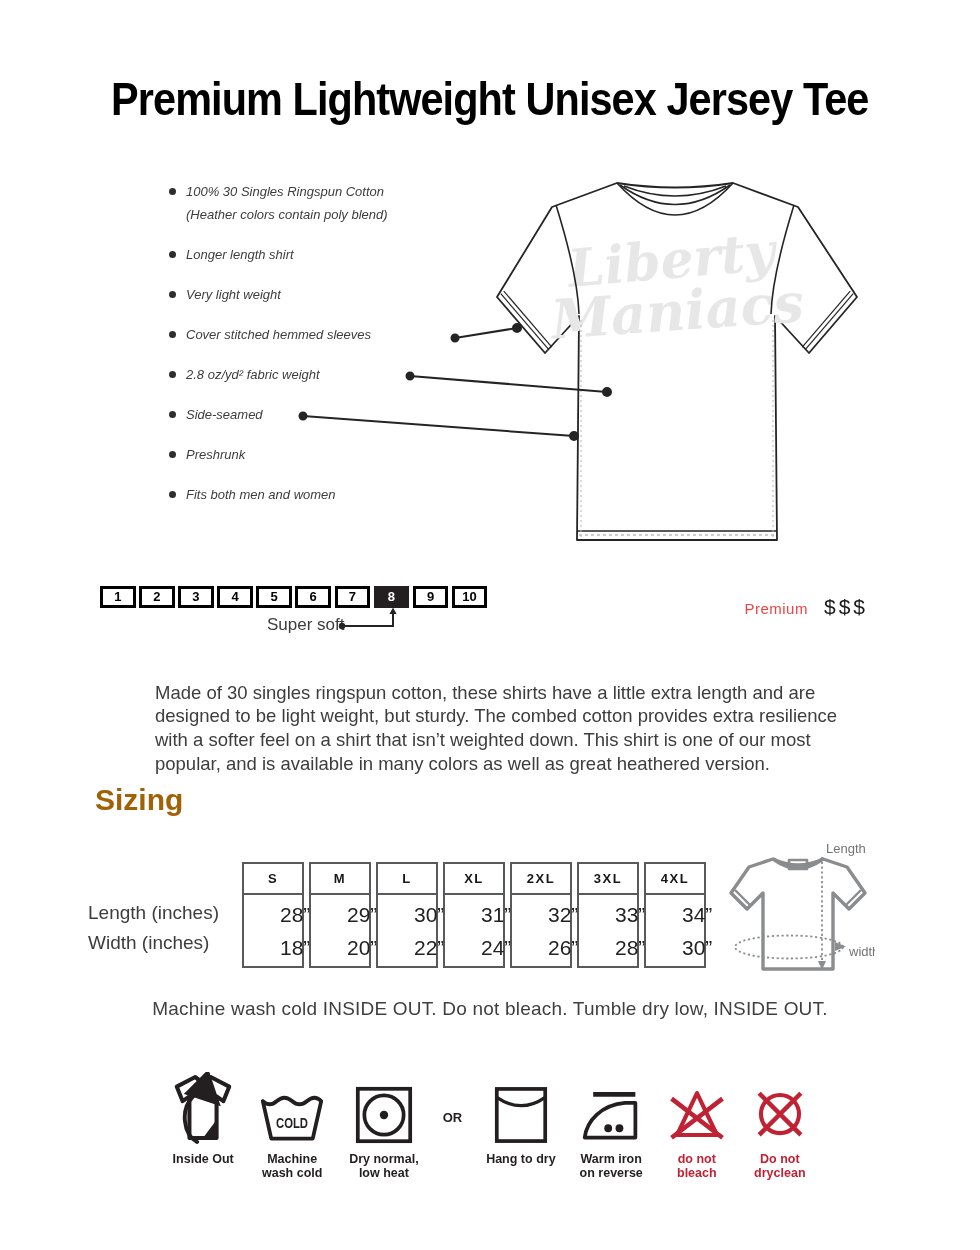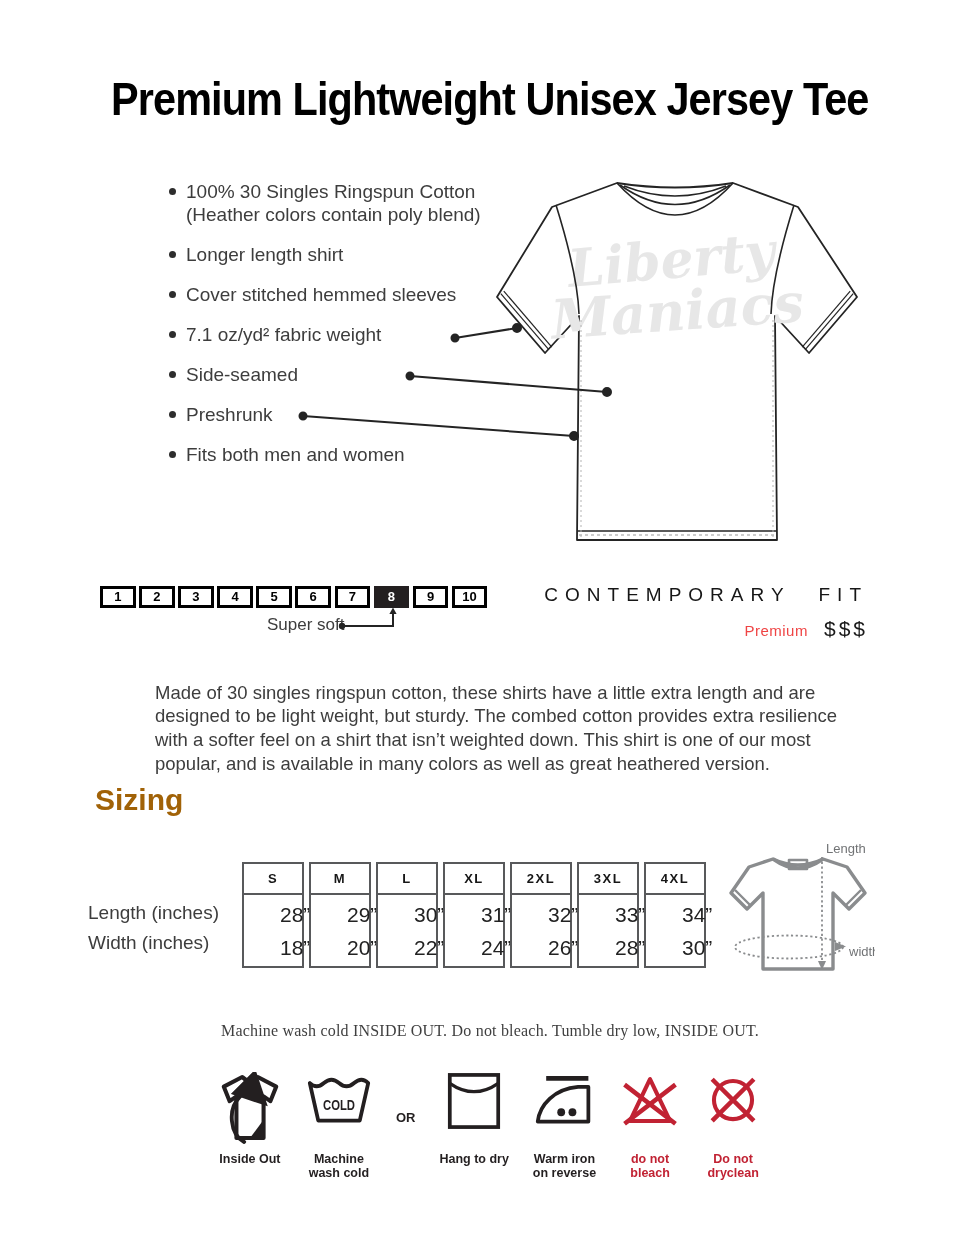--- a/index.html
+++ b/index.html
@@ -6,21 +6,21 @@
   .page{position:relative;width:980px;height:1250px;background:#fff;overflow:hidden;
         font-family:"Liberation Sans",sans-serif;color:#111;}
   
   .title{position:absolute;top:72px;left:0;right:0;text-align:center;white-space:nowrap;margin:0;}
   .title span{display:inline-block;font-size:46px;font-weight:bold;letter-spacing:-1px;
               transform:scaleX(.9);transform-origin:center;color:#000;}
   
   #hero{position:absolute;left:0;top:150px;width:980px;height:420px;}
   
   .features{position:absolute;left:186px;top:180px;width:330px;margin:0;padding:0;list-style:none;}
-  .features li{position:relative;font-size:19px;line-height:23px;margin-bottom:17px;color:var(--text-gray);}
+  .features li{position:relative;font-size:13px;line-height:23px;margin-bottom:17px;color:var(--text-gray);font-style:italic;}
   .features li .ftxt{white-space:pre-line;}
   .features li::before{content:"";position:absolute;left:-17px;top:8px;width:7px;height:7px;
                        border-radius:50%;background:#2d2d2d;}
   
   .softness-heading{position:absolute;left:100px;top:542px;margin:0;font-size:28px;font-weight:bold;
                     word-spacing:6px;color:#000;}
   .scale-row{position:absolute;left:100px;top:586px;display:flex;gap:3.6px;}
   .scale-box{box-sizing:border-box;width:35.5px;height:22px;border:3px solid #000;background:#fff;
              font-size:13px;font-weight:bold;text-align:center;line-height:16px;color:#000;}
   .scale-box.active{background:var(--ink);color:#fff;border-color:var(--ink);}
@@ -41,26 +41,26 @@
   .row-label.l1{top:902px;} .row-label.l2{top:932px;}
   .size-table{position:absolute;left:242px;top:862px;display:flex;gap:5px;}
   .size-col{box-sizing:border-box;width:62px;border:2px solid var(--table-border);background:#fff;}
   .size-head{height:29px;line-height:29px;text-align:center;font-size:13px;font-weight:bold;
              letter-spacing:1.5px;border-bottom:2px solid var(--table-border);color:#161616;}
   .size-val{height:33px;line-height:33px;text-align:center;font-size:21px;color:#222;padding-left:36px;}
   .size-val.first{margin-top:3px;}
   .size-col .pad{height:2px;}
   #size-diagram{position:absolute;left:725px;top:835px;}
   
-  .care-text{position:absolute;left:0;right:0;top:1022px;text-align:center;font-size:16px;
-             color:#3f3f3f;letter-spacing:.2px;font-family:Liberation Serif, serif;}
+  .care-text{position:absolute;left:0;right:0;top:998px;text-align:center;font-size:19px;
+             color:#3f3f3f;letter-spacing:.2px;}
   .care-row{position:absolute;left:0;right:0;top:1072px;display:flex;justify-content:center;
             align-items:flex-start;gap:24px;}
   .care-item{display:flex;flex-direction:column;align-items:center;}
-  .care-icard{height:72px;display:flex;align-items:flex-start;justify-content:center;text-decoration:underline;}
+  .care-icard{height:72px;display:flex;align-items:flex-end;justify-content:center;text-decoration:underline;}
   .care-label{margin-top:9px;font-size:12.5px;line-height:13.5px;font-weight:bold;text-align:center;
               white-space:pre-line;color:var(--ink);}
   .care-item.red .care-label{color:var(--red);}
   .care-or{font-size:13px;font-weight:bold;margin-top:38px;color:var(--ink);}
 </style>
 </head>
 <body>
 
 <div class="page">
 
@@ -104,22 +104,23 @@
       <line x1="303" y1="266" x2="574" y2="286"></line>
         <circle cx="303" cy="266" r="3.5"></circle>
         <circle cx="574" cy="286" r="4"></circle>
     </g>
   </svg>
 
   <ul class="features">
     <li><span class="ftxt">100% 30 Singles Ringspun Cotton
 (Heather colors contain poly blend)</span></li>
     <li><span class="ftxt">Longer length shirt</span></li>
+    <li><span class="ftxt">Very light weight</span></li>
     <li><span class="ftxt">Cover stitched hemmed sleeves</span></li>
-    <li><span class="ftxt">7.1 oz/yd² fabric weight</span></li>
+    <li><span class="ftxt">2.8 oz/yd² fabric weight</span></li>
     <li><span class="ftxt">Side-seamed</span></li>
     <li><span class="ftxt">Preshrunk</span></li>
     <li><span class="ftxt">Fits both men and women</span></li>
   </ul>
 
   <div class="scale-row">
     <div class="scale-box">1</div>
     <div class="scale-box">2</div>
     <div class="scale-box">3</div>
     <div class="scale-box">4</div>
@@ -131,21 +132,20 @@
     <div class="scale-box">10</div>
   </div>
   <div class="super-soft">Super soft</div>
   <svg id="soft-arrow" width="70" height="28" viewBox="0 0 70 28">
     <circle cx="8" cy="22" r="3.2" fill="#242424"></circle>
     <path d="M8,22 H59 V9" fill="none" stroke="#242424" stroke-width="2"></path>
     <path d="M59,3.5 l-3.6,6.5 h7.2 Z" fill="#242424"></path>
   </svg>
 
   <div class="fit">
-    <div class="fit-heading">CONTEMPORARY FIT</div>
     <div class="fit-sub">
       <span class="fit-tier">Premium</span>
       <span class="fit-price">$$$</span>
     </div>
   </div>
 
   <p class="description">Made of 30 singles ringspun cotton, these shirts have a little extra length and are designed to be light weight, but sturdy. The combed cotton provides extra resilience with a softer feel on a shirt that isn’t weighted down. This shirt is one of our most popular, and is available in many colors as well as great heathered version.</p>
 
   <h2 class="sizing-heading">Sizing</h2>
   <div class="row-label l1">Length (inches)</div>
@@ -240,20 +240,31 @@
       <div class="care-icard">
         <svg width="66" height="54" viewBox="0 0 70 54">
           <path d="M4,10 Q11,17 19,10 Q27,3 35,10 Q43,17 51,10 Q59,3 66,10 L57,50 L13,50 Z" fill="none" stroke="var(--ink)" stroke-width="4" stroke-linejoin="round"></path>
           <text x="35" y="39" text-anchor="middle" font-size="16" font-weight="bold" font-family="Liberation Sans, sans-serif" fill="var(--ink)" textLength="34" lengthAdjust="spacingAndGlyphs">COLD</text>
         </svg>
       </div>
       <div class="care-label">Machine
 wash cold</div>
     </div>
 
+    <div class="care-item">
+      <div class="care-icard">
+        <svg width="58" height="58" viewBox="0 0 62 62">
+          <rect x="3" y="3" width="56" height="56" fill="none" stroke="var(--ink)" stroke-width="4"></rect>
+          <circle cx="31" cy="31" r="21" fill="none" stroke="var(--ink)" stroke-width="4"></circle>
+          <circle cx="31" cy="31" r="4.5" fill="var(--ink)"></circle>
+        </svg>
+      </div>
+      <div class="care-label">Dry normal,
+low heat</div>
+    </div>
 
     <div class="care-or">OR</div>
 
     <div class="care-item">
       <div class="care-icard">
         <svg width="54" height="58" viewBox="0 0 58 62">
           <rect x="3" y="3" width="52" height="56" fill="none" stroke="var(--ink)" stroke-width="4"></rect>
           <path d="M3,12 Q29,30 55,12" fill="none" stroke="var(--ink)" stroke-width="3.5"></path>
         </svg>
       </div>

